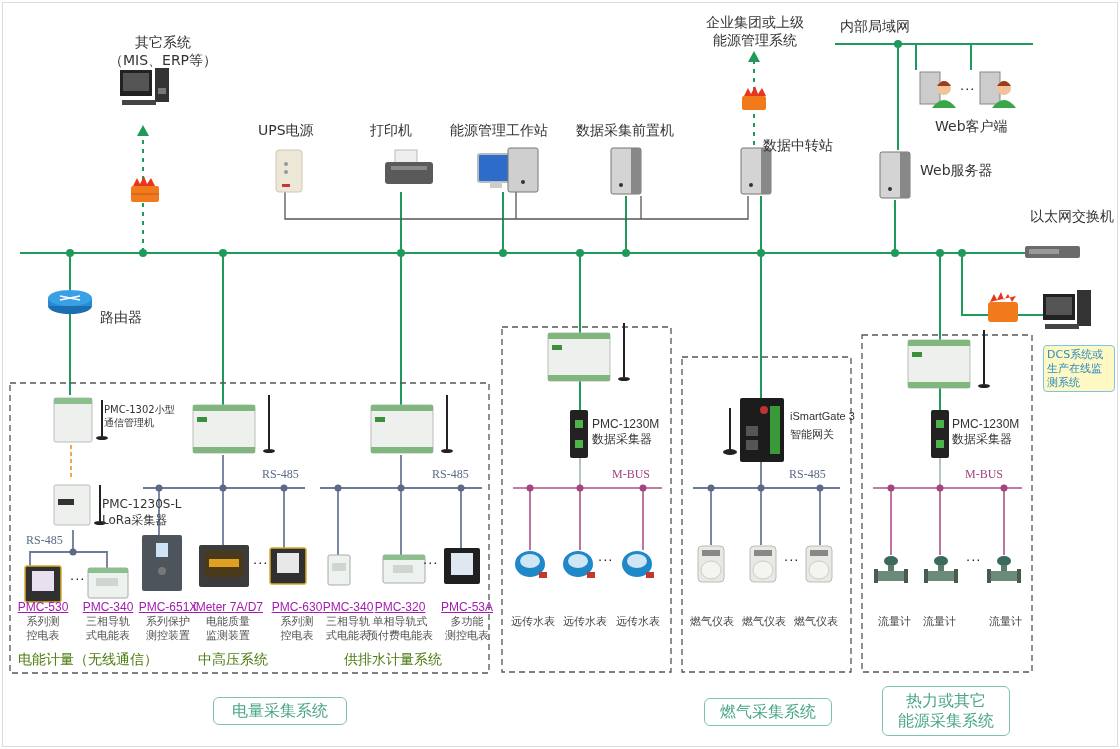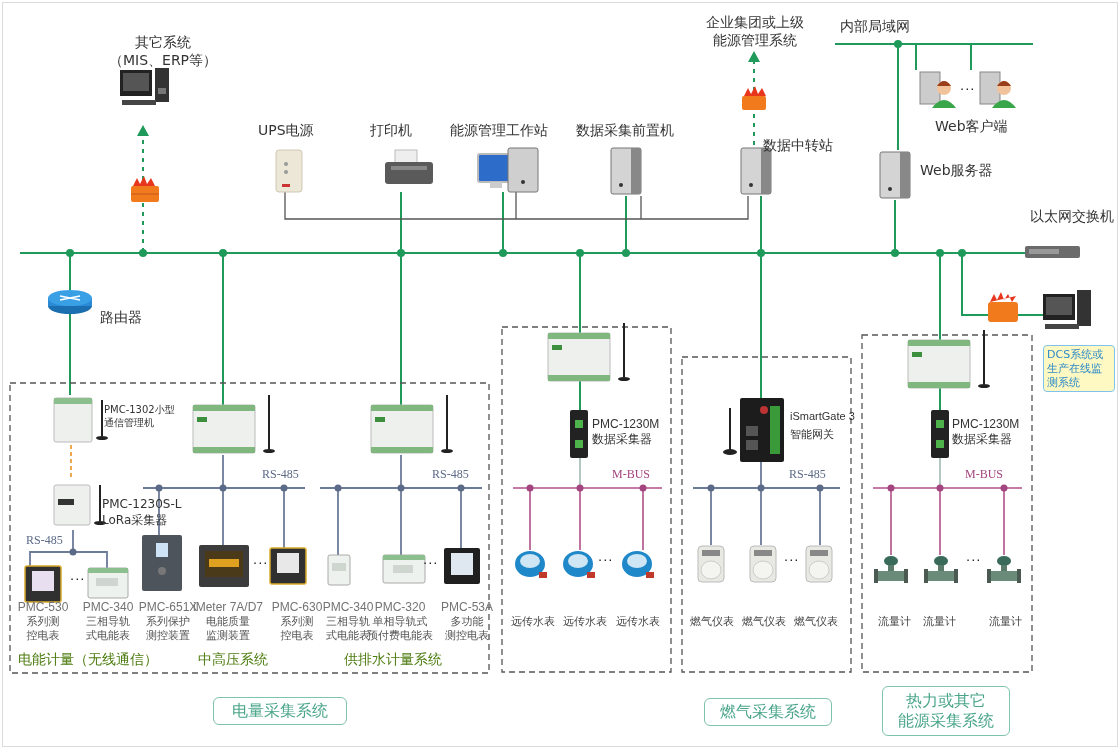--- a/index.html
+++ b/index.html
@@ -4,21 +4,21 @@
 <style>
   html,body{margin:0;padding:0;background:#e6e6e6;}
   #canvas{position:relative;width:1120px;height:749px;overflow:hidden;background:#fff;font-family:"DejaVu Sans","Liberation Sans",sans-serif;color:#333;}
   #canvas .frame{position:absolute;left:2px;top:2px;width:1114px;height:743px;border:1px solid #dcdcdc;}
   svg#wires{position:absolute;left:0;top:0;width:1120px;height:749px;}
   .lbl{position:absolute;white-space:nowrap;font-size:13px;color:#333;line-height:1.25;}
   .lbl.big{font-size:14px;}
   .lbl.c{text-align:center;}
   .small{font-size:10px;color:#333;line-height:1.3;}
   .dev{position:absolute;font-size:11px;line-height:1.25;text-align:center;color:#333;width:70px;}
-  .dev .m{font-family:"Liberation Sans",sans-serif;font-size:12px;color:#737373;}
+  .dev .m{font-family:"Liberation Sans",sans-serif;font-size:12px;color:#a21caf;text-decoration:underline;}
   .dev .d{font-size:11px;color:#555;}
   .bus{position:absolute;font-family:Liberation Serif, serif;font-size:12px;}
   .bus.rs{color:#5b6a86;}
   .bus.mb{color:#a3457f;}
   .sys{position:absolute;font-size:14px;color:#4d7c0f;white-space:nowrap;}
   .pill{position:absolute;border:1.5px solid #7ec3ac;border-radius:6px;color:#4aa58a;font-size:16px;text-align:center;background:#fff;line-height:1.25;display:flex;align-items:center;justify-content:center;}
   .dcs{position:absolute;border:1px solid #7ec3ee;border-radius:4px;color:#2d8ac7;font-size:11px;line-height:1.25;padding:2px 3px;background:#fef9c3;width:64px;}
   .meterlbl{position:absolute;font-size:11px;color:#444;white-space:nowrap;}
   .dots{position:absolute;font-size:13px;color:#222;letter-spacing:1px;}
 </style>

